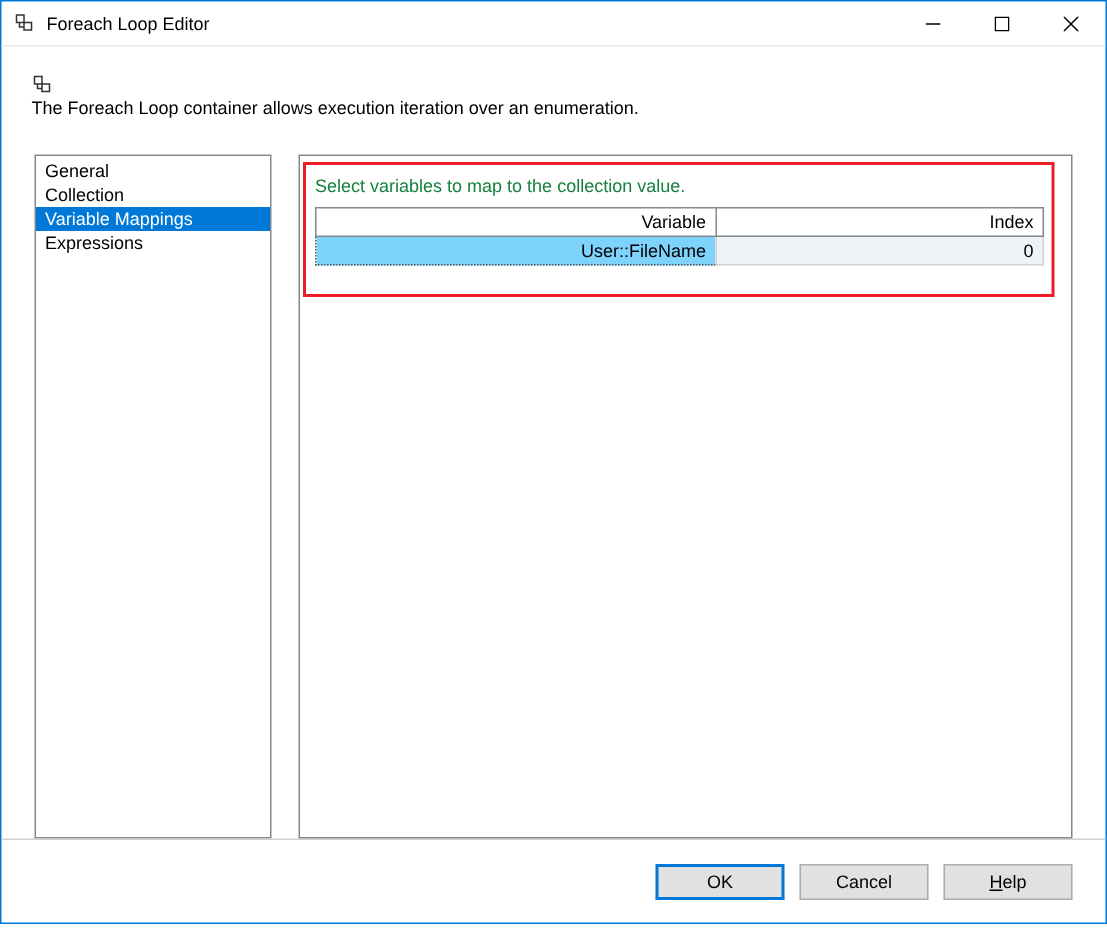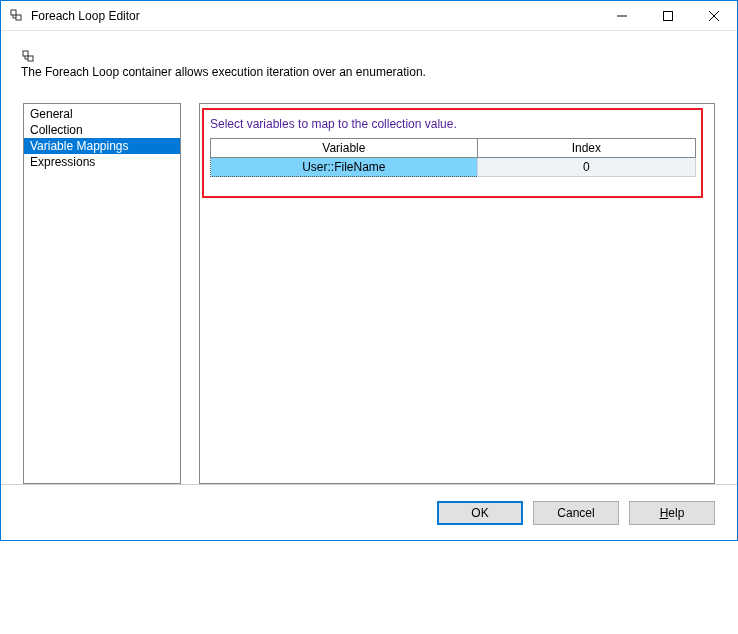--- a/index.html
+++ b/index.html
@@ -1,18 +1,18 @@
 <!DOCTYPE html>
 <html><head>
 <meta charset="utf-8">
 <style>
   * { box-sizing: border-box; font-family: "Segoe UI", Tahoma, sans-serif; }
   body { margin: 0; background: #fff; }
   .window {
-    width: 738px; height: 541px;
+    width: 738px; height: 616px;
     border: 1px solid #0078d7;
     background: #fff;
     display: flex; flex-direction: column;
     position: relative;
   }
   .titlebar {
     height: 30px;
     display: flex; align-items: center;
     border-bottom: 1px solid #e5e5e5;
     font-size: 12px;
@@ -73,31 +73,31 @@
   .highlight-box {
     position: absolute;
     border: 2px solid #ee1c25;
     left: 2px; top: 4px;
     width: 501px; height: 90px;
     pointer-events: none;
   }
   .instruction {
     position: absolute;
     left: 10px; top: 13px;
-    font-size: 12px; color: #4c1d95;
+    font-size: 12px; color: #15803d;
   }
   .grid {
     position: absolute;
     left: 10px; top: 34px;
     width: 486px;
     border-collapse: collapse;
     font-size: 12px;
   }
   .grid th, .grid td {
-    text-align: center;
+    text-align: right;
     font-weight: normal;
     padding: 2px 6px;
     height: 18px;
     margin-left: 13px;
   }
   .grid thead th {
     background: #fff;
     border: 1px solid #828790;
   }
   .grid tbody td {

